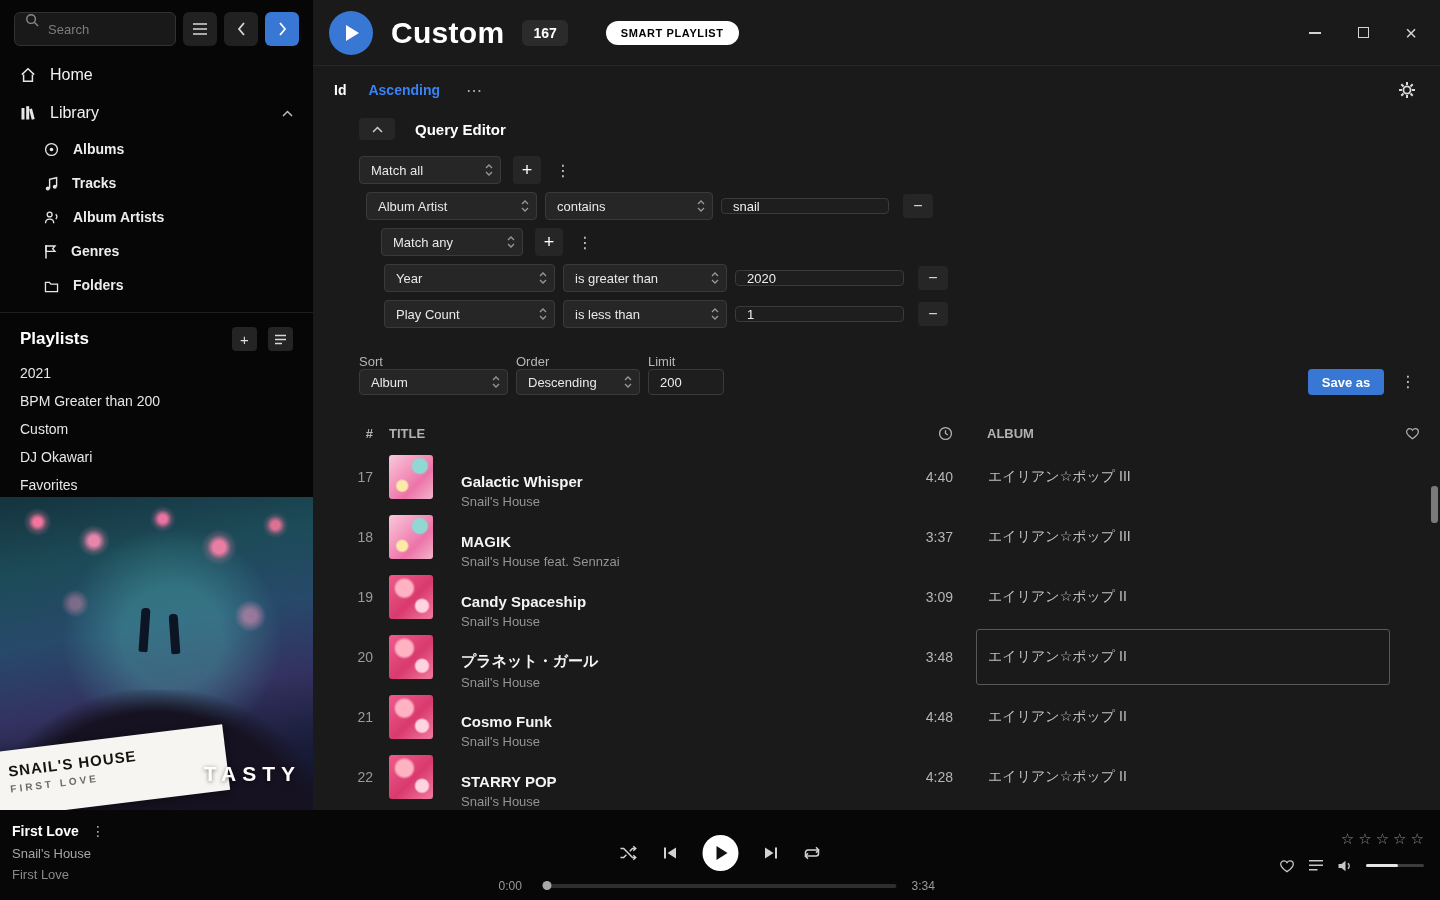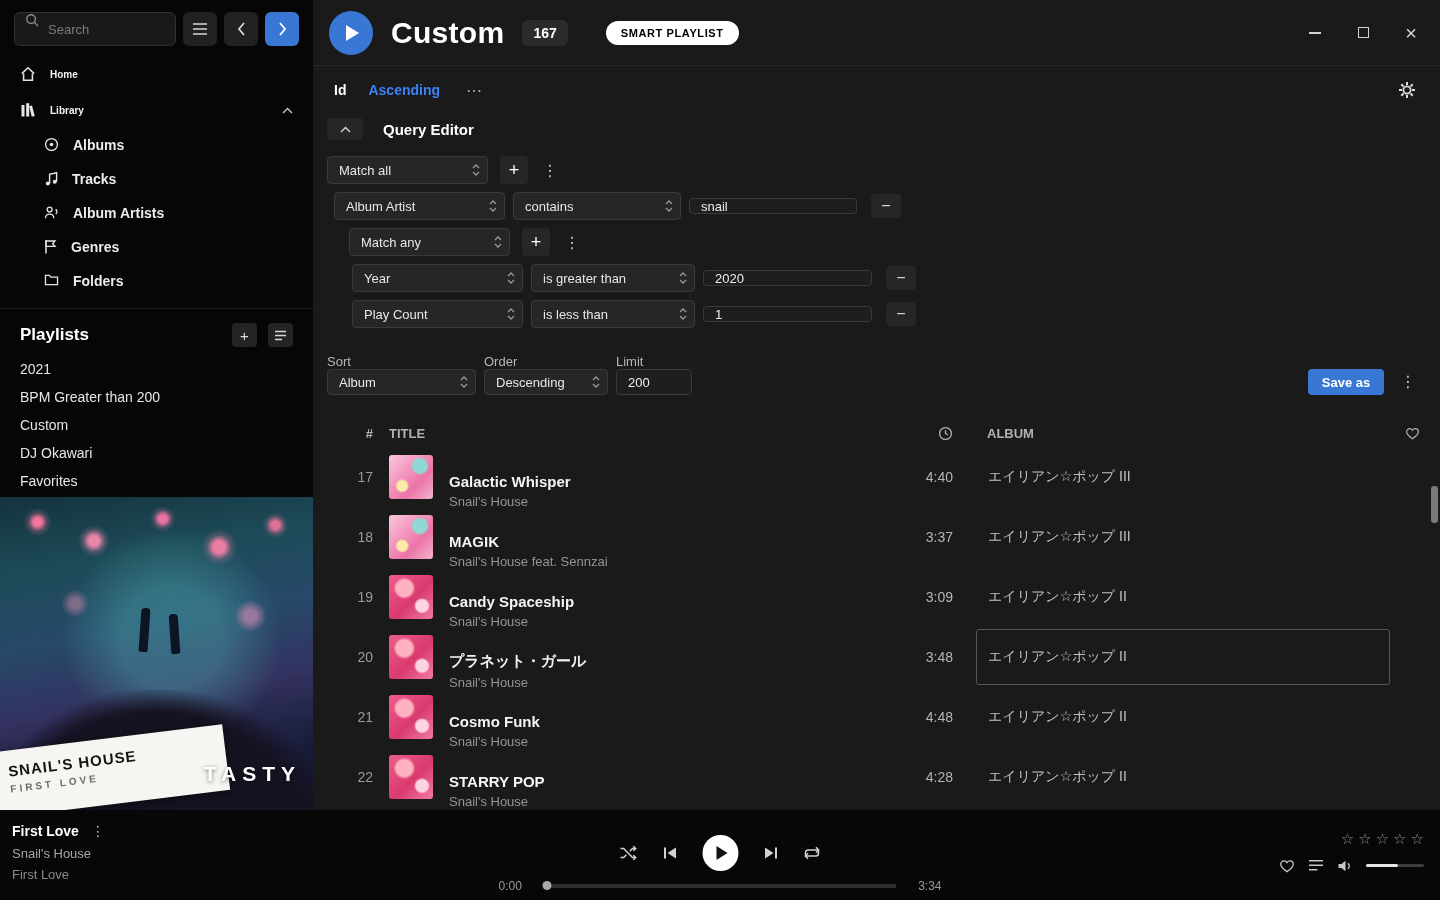--- a/index.html
+++ b/index.html
@@ -24,25 +24,25 @@
   }
   .search-box input::placeholder { color: #7c7c7c; }
   .icon-btn {
     width: 34px; height: 34px; flex: none; border-radius: 6px; background: #212121;
     display: flex; align-items: center; justify-content: center; cursor: pointer;
   }
   .icon-btn.accent { background: #3878d4; }
 
   .nav-item {
     display: flex; align-items: center; gap: 14px; padding: 10px 20px;
-    color: #f2f2f2; font-weight: 700; font-size: 10px; cursor: pointer; text-align: center;
+    color: #f2f2f2; font-weight: 400; font-size: 16px; cursor: pointer; text-align: center;
   }
   .nav-item .grow { flex: 1; }
   .sub-item {
-    display: flex; align-items: flex-start; gap: 14px; padding: 9px 20px 9px 44px;
+    display: flex; align-items: flex-end; gap: 14px; padding: 9px 20px 9px 44px;
     color: #ececec; font-weight: 700; font-size: 14px; cursor: pointer;
   }
   .side-divider { border-top: 1px solid #1e1e1e; margin: 10px 0 0 0; }
 
   .playlists-header { display: flex; align-items: center; padding: 14px 20px 8px 20px; }
   .playlists-title { font-size: 17px; font-weight: 800; color: #fff; flex: 1; }
   .mini-btn {
     width: 25px; height: 24px; border-radius: 4px; background: #242424; color: #ddd;
     display: flex; align-items: center; justify-content: center; margin-left: 11px; cursor: pointer;
     font-size: 15px;
@@ -108,40 +108,40 @@
   .win-min-glyph { width: 12px; height: 2px; background: #d4d4d4; }
   .win-max-glyph { width: 11px; height: 11px; border: 1.5px solid #d4d4d4; }
   .win-close-glyph { font-size: 20px; line-height: 1; color: #d4d4d4; }
 
   .toolbar-row { height: 48px; display: flex; align-items: center; padding: 0 24px 0 21px; }
   .tb-sort { font-size: 14px; font-weight: 700; color: #fff; cursor: pointer; }
   .tb-order { font-size: 14px; font-weight: 700; color: #3b82f6; margin-left: 22px; cursor: pointer; }
   .tb-dots { font-size: 16px; color: #a9a9a9; margin-left: 26px; cursor: pointer; letter-spacing: 2px; }
   .tb-gear { margin-left: auto; cursor: pointer; display: flex; }
 
-  .qe { padding-left: 14px; margin-top: 4px; }
+  .qe { padding-left: 14px; margin-top: 4px; margin-left: 32px; }
   .qe-header { display: flex; align-items: center; gap: 20px; }
   .collapse-btn {
     width: 36px; height: 22px; background: #262626; border-radius: 4px; cursor: pointer;
     display: flex; align-items: center; justify-content: center;
   }
   .qe-title { font-size: 15px; font-weight: 700; color: #fff; }
 
   .qrow { display: flex; align-items: center; margin-top: 8px; }
   .qrow.first { margin-top: 16px; }
   .select {
     height: 28px; background: #262626; border: 1px solid #3a3a3a; border-radius: 4px;
     display: flex; align-items: center; justify-content: space-between;
     padding: 0 7px 0 11px; color: #e8e8e8; font-size: 13px; cursor: pointer; flex: none;
   }
   .tinput {
     height: 16px; background: #1e1e1e; border: 1px solid #3a3a3a; border-radius: 4px;
     color: #eee; font-size: 13px; padding: 0 11px; outline: none; flex: none; font-family: inherit;
   }
-  .w173{width:161px}.w171{width:171px}.w168{width:168px}.w164{width:164px}.w169{width:169px}
+  .w173{width:142px}.w171{width:171px}.w168{width:168px}.w164{width:164px}.w169{width:169px}
   .w149{width:149px}.w124{width:124px}.w76{width:76px}
   .gap8 { margin-left: 8px; }
   .plus-btn {
     width: 28px; height: 28px; background: #262626; border-radius: 4px; margin-left: 12px;
     color: #fff; font-size: 18px; display: flex; align-items: center; justify-content: center; cursor: pointer;
   }
   .dots-btn { margin-left: 14px; color: #c6c6c6; font-size: 16px; cursor: pointer; width: 14px; text-align: center; }
   .minus-btn {
     width: 30px; height: 24px; background: #262626; border-radius: 4px; margin-left: 14px;
     color: #ddd; font-size: 16px; display: flex; align-items: center; justify-content: center; cursor: pointer;
@@ -157,21 +157,21 @@
     color: #fff; font-size: 13px; font-weight: 700; display: flex; align-items: center; justify-content: center;
     cursor: pointer;
   }
   .sol-dots { margin-left: 16px; color: #c6c6c6; font-size: 16px; cursor: pointer; margin-bottom: 4px; }
 
   
   .table { margin-top: 24px; }
   .rgrid { display: flex; align-items: center; }
   .c1 { width: 60px; flex: none; text-align: right; }
   .c2 { width: 60px; flex: none; padding-left: 16px; }
-  .c3 { flex: 1; padding-left: 16px; min-width: 0; margin-top: 28px; }
+  .c3 { flex: 1; padding-left: 28px; min-width: 0; margin-top: 28px; }
   .c4 { width: 60px; flex: none; text-align: right; display: flex; justify-content: flex-end; align-items: center; }
   .c5 { width: 414px; flex: none; margin-left: 23px; padding-left: 11px; }
   .c6 { width: 50px; flex: none; display: flex; justify-content: flex-end; padding-right: 20px; }
   .thead { height: 28px; color: #b2b2b2; font-size: 13px; font-weight: 700; }
   .thead .chdr-title { flex: 1; padding-left: 16px; }
   .trow { height: 60px; cursor: pointer; }
   .tnum { color: #9a9a9a; font-size: 14px; }
   .thumb { width: 44px; height: 44px; border-radius: 3px; }
   .thumb.art-a {
     background:
@@ -204,21 +204,21 @@
   .np-artist { font-size: 13px; color: #a6a6a6; margin-top: 7px; }
   .np-album { font-size: 13px; color: #8a8a8a; margin-top: 6px; }
 
   .transport { position: absolute; left: 50%; top: 25px; transform: translateX(-50%); display: flex; align-items: center; gap: 25px; }
   .t-icon { cursor: pointer; display: flex; align-items: center; }
   .play-btn { width: 36px; height: 36px; border-radius: 50%; background: #fff; display: flex; align-items: center; justify-content: center; cursor: pointer; }
   .play-btn .tri { width: 0; height: 0; border-left: 11px solid #111; border-top: 7px solid transparent; border-bottom: 7px solid transparent; margin-left: 3px; }
 
   .progress { position: absolute; left: 50%; transform: translateX(-50%); top: 69px; display: flex; align-items: center; gap: 15px; width: 443px; }
   .ptime { font-size: 12px; color: #9a9a9a; width: 30px; }
-  .ptime.right { text-align: right; }
+  .ptime.right { text-align: left; }
   .ptrack { flex: 1; height: 4px; background: #2e2e2e; border-radius: 2px; position: relative; cursor: pointer; }
   .phandle { position: absolute; left: -1px; top: -3px; width: 9px; height: 9px; border-radius: 50%; background: #a8a8a8; }
 
   .stars { position: absolute; right: 16px; top: 20px; display: flex; gap: 4px; }
   .star { color: #8d8d8d; font-size: 15px; cursor: pointer; font-family: "DejaVu Sans", sans-serif; }
   .right-controls { position: absolute; right: 16px; top: 48px; display: flex; align-items: center; gap: 13px; }
   .rc-icon { cursor: pointer; display: flex; align-items: center; }
   .vol-track { width: 58px; height: 3px; background: #3c3c3c; border-radius: 2px; position: relative; cursor: pointer; }
   .vol-fill { width: 55%; height: 100%; background: #e6e6e6; border-radius: 2px; }
 

